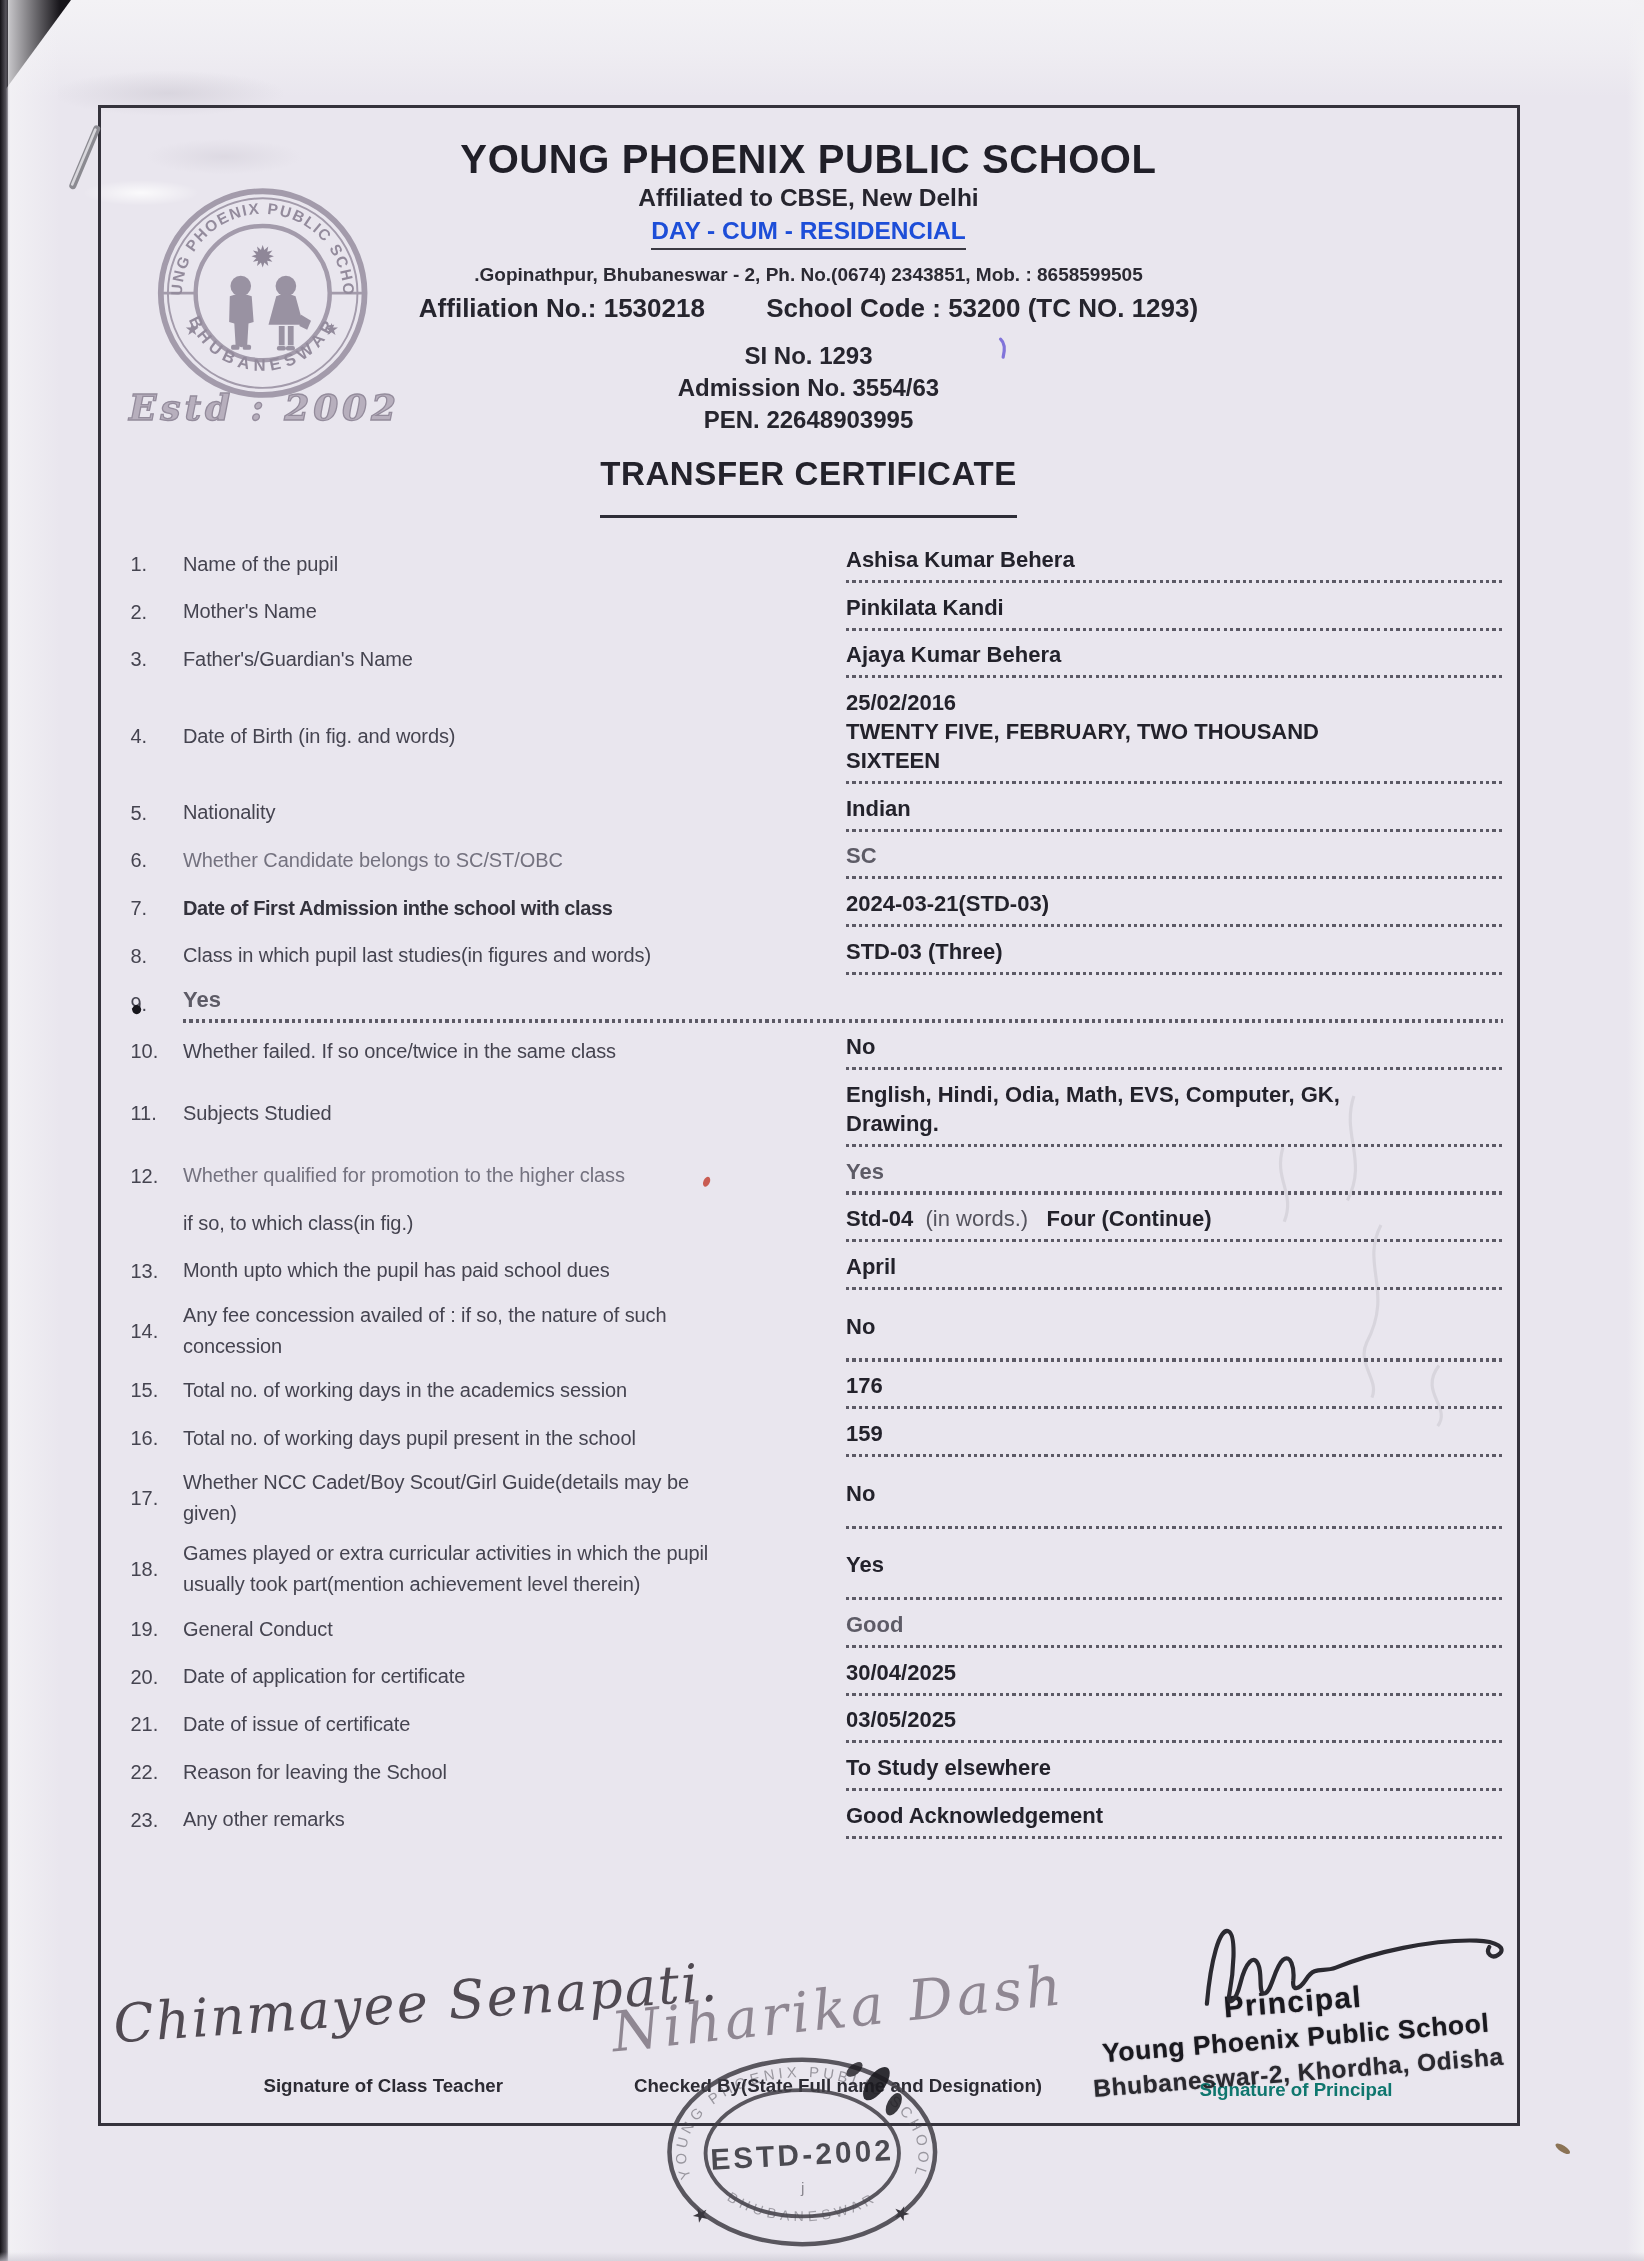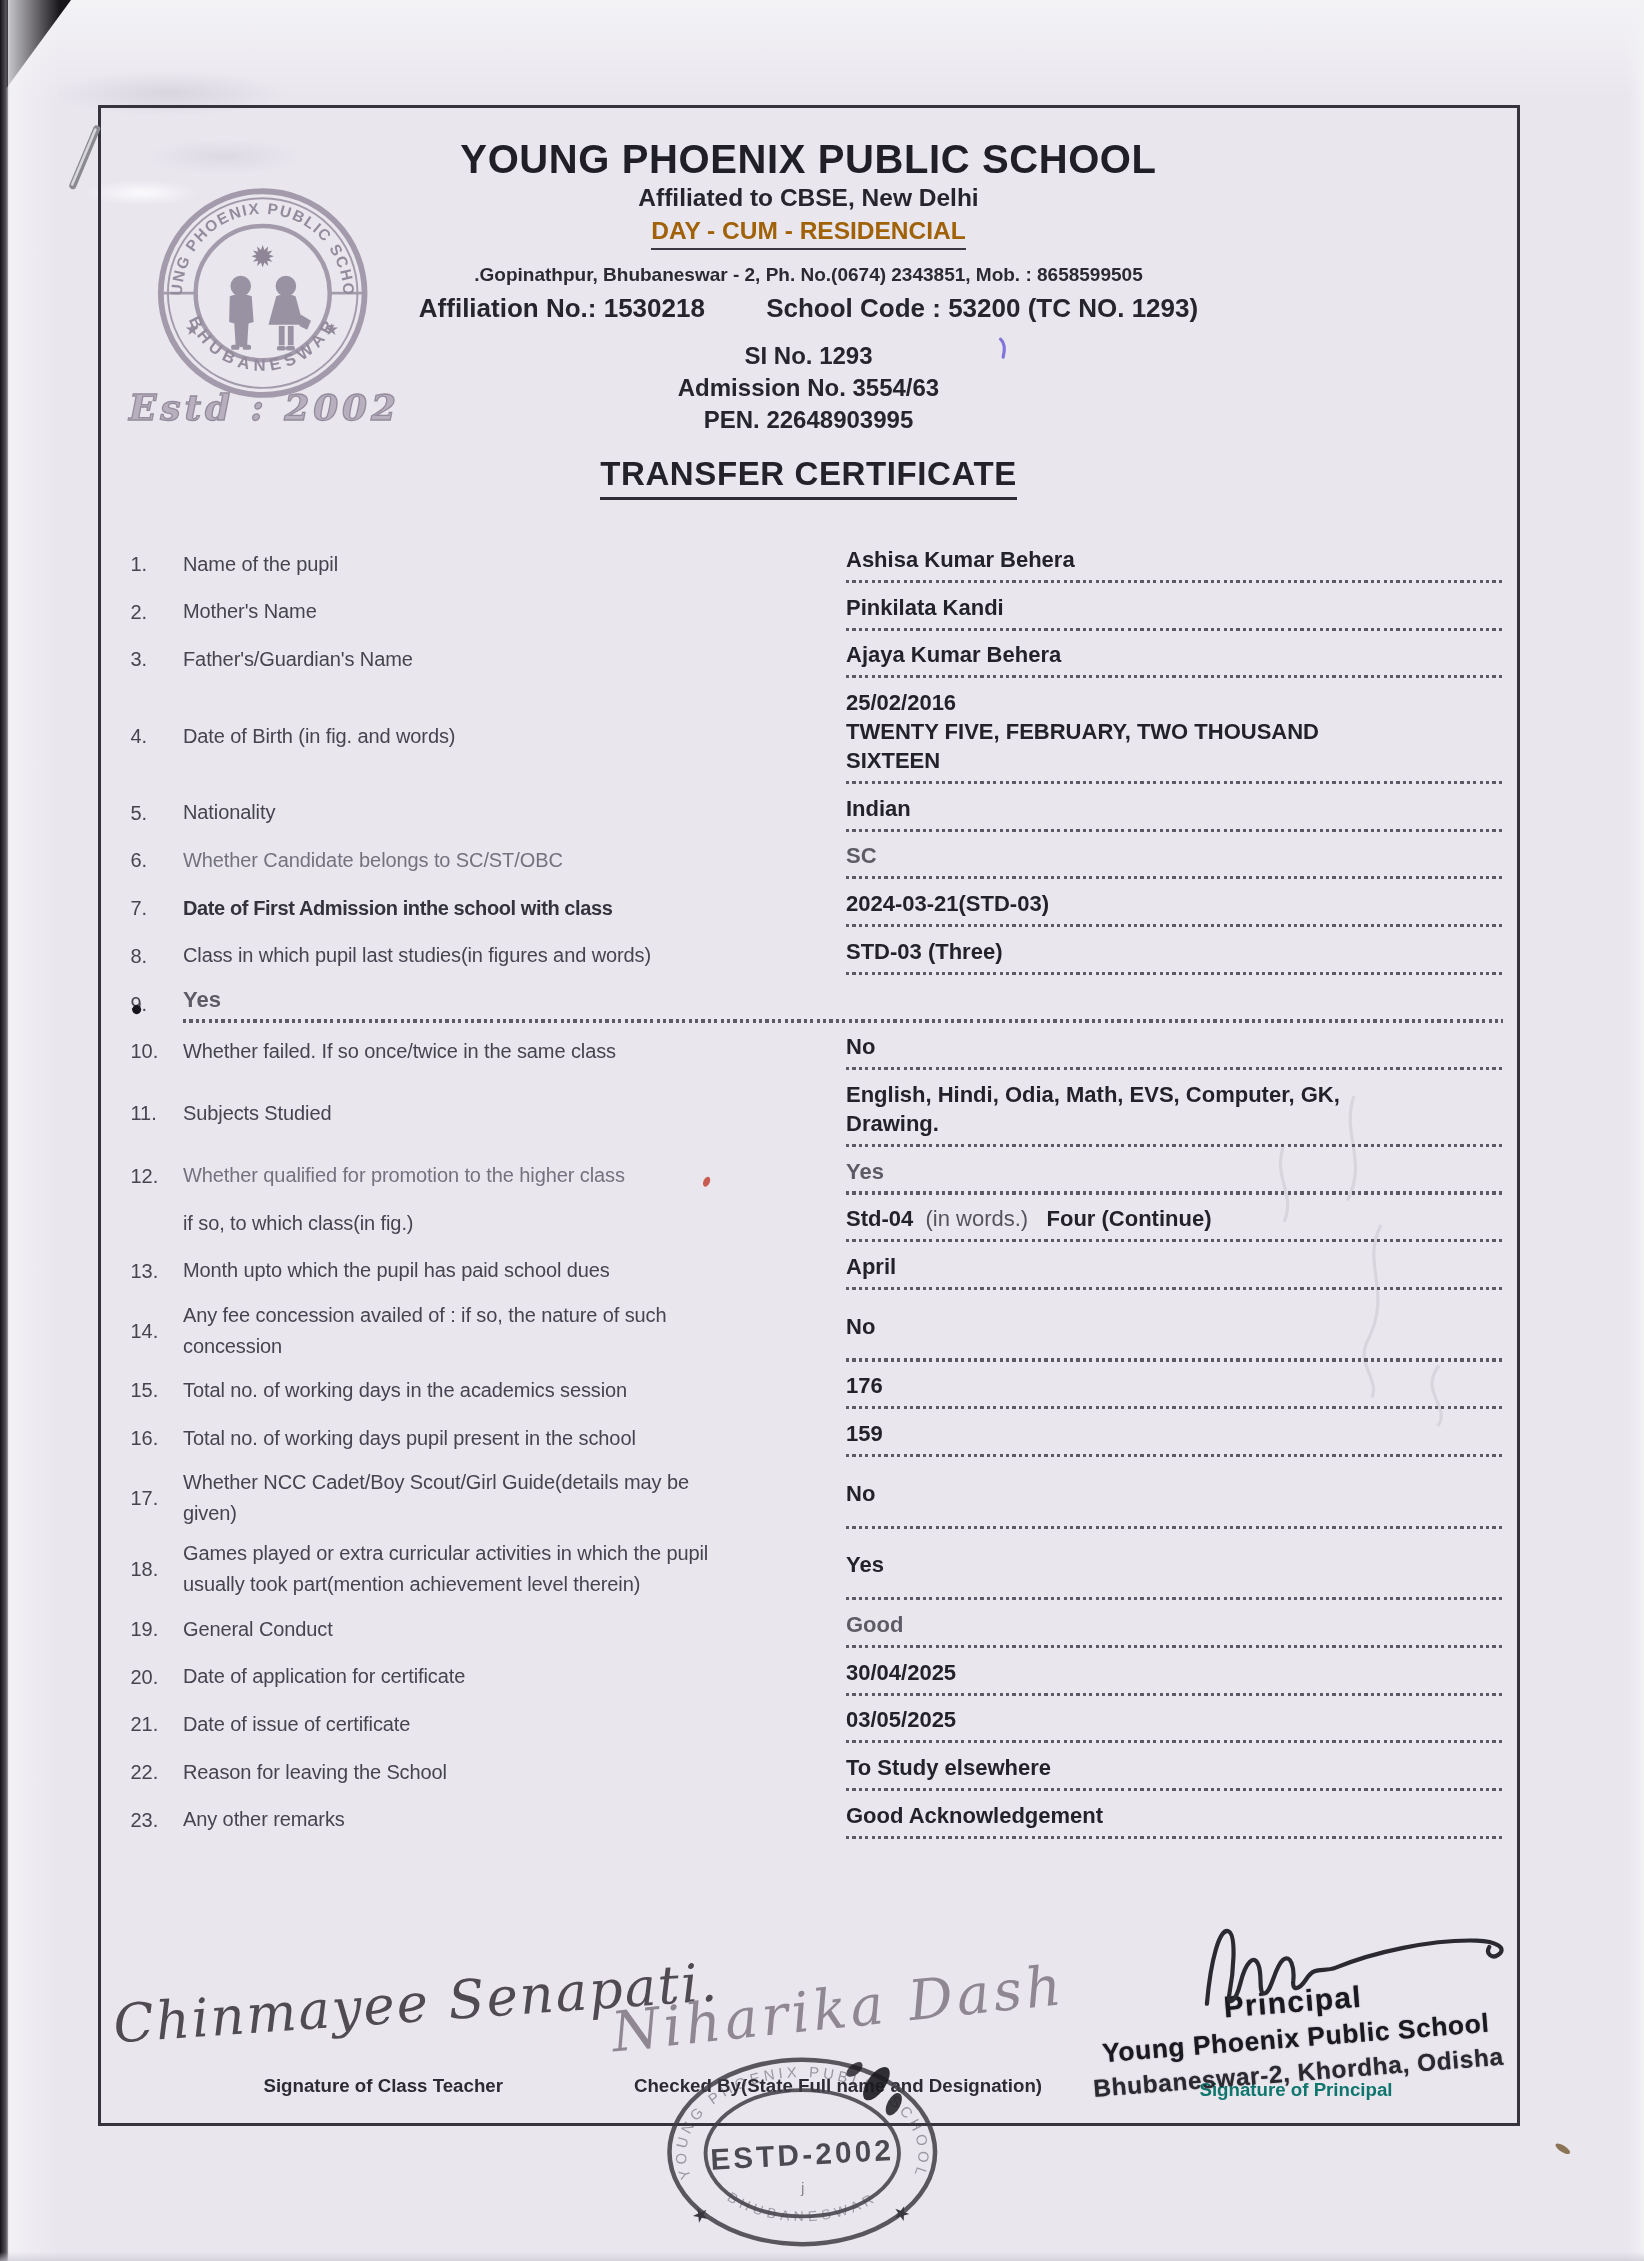--- a/index.html
+++ b/index.html
@@ -41,30 +41,30 @@
      radial-gradient(30% 10% at 30% 85%,rgba(255,255,255,.8) 0%,rgba(255,255,255,0) 70%);
   }
   
   .cert-border{position:absolute;left:98px;top:105px;width:1422px;height:2021px;
     border:3.2px solid #35333c;box-sizing:border-box;}
   
   .header{position:absolute;left:101px;top:137px;width:1415px;text-align:center;}
   .title{font-size:40px;font-weight:bold;letter-spacing:0.6px;color:#201f28;}
   .sub1{font-size:24.5px;font-weight:bold;margin-top:2px;color:#26252e;}
   .sub2-wrap{margin-top:5.2px;}
-  .sub2{display:inline-block;font-size:24.5px;font-weight:bold;color:#a16207;
+  .sub2{display:inline-block;font-size:24.5px;font-weight:bold;color:#1d4ed8;
     border-bottom:2.6px solid #3a3943;padding-bottom:2.6px;}
   .addr{font-size:19px;font-weight:bold;margin-top:14px;color:#2b2a33;}
   .affrow{font-size:26px;font-weight:bold;margin-top:7.7px;color:#26252e;}
   .affrow span{margin:0 27px;}
   .serials{position:absolute;left:101px;top:340px;width:1415px;text-align:center;
     font-size:24px;font-weight:bold;line-height:32px;color:#26252e;}
   .doc-title-wrap{position:absolute;left:101px;top:455px;width:1415px;text-align:center;}
   .doc-title{display:inline-block;font-size:33px;font-weight:bold;letter-spacing:0.6px;color:#23222b;
-    border-bottom:3.9px solid #2e2d37;padding-bottom:4px;}
+    border-bottom:3.9px solid #2e2d37;padding-bottom:22px;}
   
   .logo{position:absolute;left:155px;top:188px;}
   .estd{position:absolute;left:129px;top:386px;width:271px;text-align:center;
     font-family:"DejaVu Serif",serif;font-style:italic;font-weight:bold;font-size:36px;
     letter-spacing:3.9px;color:#b7afbd;-webkit-text-stroke:1.3px #948c9c;}
   
   .rows{position:absolute;left:124px;top:545px;width:1380px;}
   .row{display:flex;align-items:center;margin-bottom:9.7px;}
   .num{flex:none;width:59px;font-size:20px;color:var(--label);line-height:26px;padding-left:6.4px;box-sizing:border-box;}
   .labelcell{flex:none;width:663px;box-sizing:border-box;padding-right:13px;}

